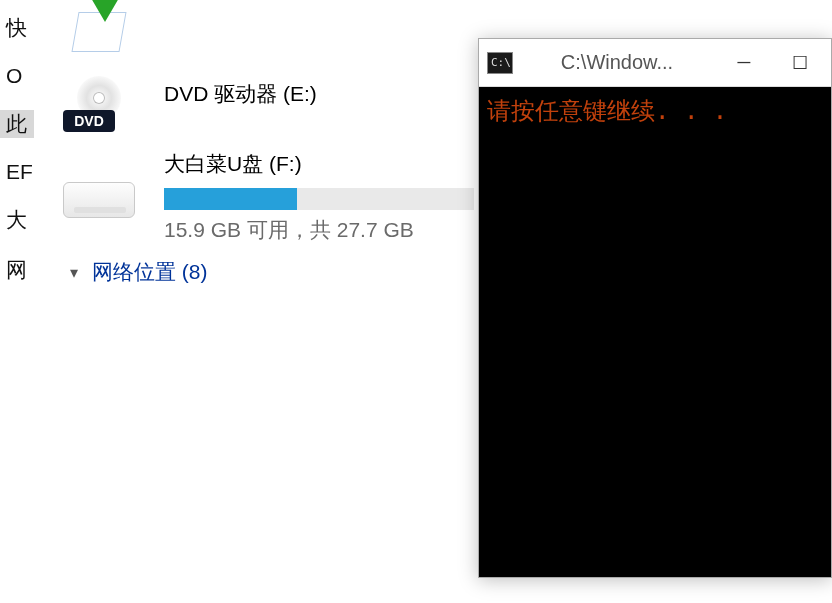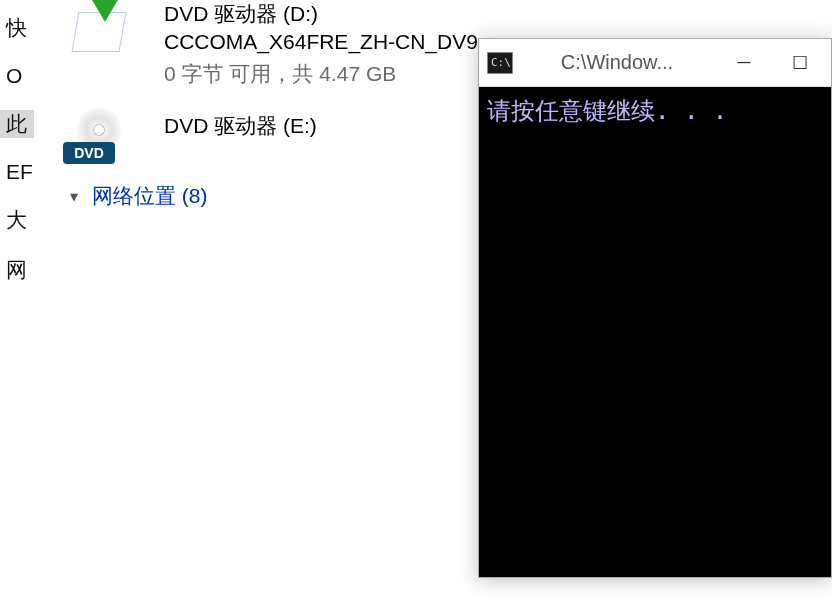--- a/index.html
+++ b/index.html
@@ -96,21 +96,21 @@
     background: radial-gradient(circle, #fff 0%, #e2e2e2 40%, #f8f8f8 70%, #c9c9c9 100%);
   }
   .icon-dvd .disc::after{
     content:''; position:absolute; left:16px; top:16px;
     width:12px; height:12px; border-radius:50%;
     background:#fff; box-shadow: inset 0 0 0 1px #bbb;
   }
   .icon-dvd .label {
     position:absolute; left:0; bottom:4px;
     width:52px; height:22px;
-    background:#0c4a6e; color:#fff;
+    background:#0f172a; color:#fff;
     font-size:14px; font-weight:bold;
     display:flex; align-items:center; justify-content:center;
     border-radius:4px;
   }
   .icon-drive {
     width:72px; height:36px;
     background: linear-gradient(#fdfdfd,#e7e7e7);
     border:1px solid #c9c9c9;
     border-radius:6px;
     position:relative;
@@ -180,21 +180,21 @@
     white-space:nowrap; overflow:hidden; text-overflow:ellipsis;text-align:center;
   }
   .cmd-btn {
     width:46px; height:46px;
     display:flex; align-items:center; justify-content:center;
     color:#333; font-size:18px;
   }
   .cmd-body {
     position:absolute; top:48px; left:0; right:0; bottom:0;
     background:#000;
-    color:#c4b5fd;
+    color:#c2410c;
     font-size:24px;
     padding:8px 8px;
     font-family:"SimSun","NSimSun",monospace;
   }
 </style>
 </head>
 <body>
 
 <div class="sidebar-frag">
   <div class="item">快</div>
@@ -207,39 +207,46 @@
 
 <div class="explorer">
 
   <div class="drive-row" style="padding-top:0">
     <div class="drive-icon-col">
       <div class="icon-dl">
         <div class="sheet"></div>
           <div class="arrow"></div>
       </div>
     </div>
-    <div class="drive-info">
-      <div class="drive-name">DVD 驱动器 (D:)</div>
-      <div class="drive-name">CCCOMA_X64FRE_ZH-CN_DV9</div>
-      <div class="drive-sub">0 字节 可用，共 4.47 GB</div>
-    </div>
   </div>
 
   <div class="drive-row">
     <div class="drive-icon-col">
       <div class="icon-dvd">
         <div class="disc"></div>
         <div class="label">DVD</div>
       </div>
     </div>
     <div class="drive-info" style="padding-top:10px">
       <div class="drive-name">DVD 驱动器 (E:)</div>
     </div>
   </div>
 
+  <div class="drive-row">
+    <div class="drive-icon-col">
+      <div class="icon-drive"></div>
+    </div>
+    <div class="drive-info">
+      <div class="drive-name">大白菜U盘 (F:)</div>
+      <div class="bar-outer">
+        <div class="bar-inner bar-blue" style="width:43%"></div>
+      </div>
+      <div class="drive-sub">15.9 GB 可用，共 27.7 GB</div>
+    </div>
+  </div>
 
 
   <div class="section-hdr">
     <span class="chevron">▾</span>
     <span class="section-label">网络位置 (8)</span>
   </div>
 
 
 </div>
 

